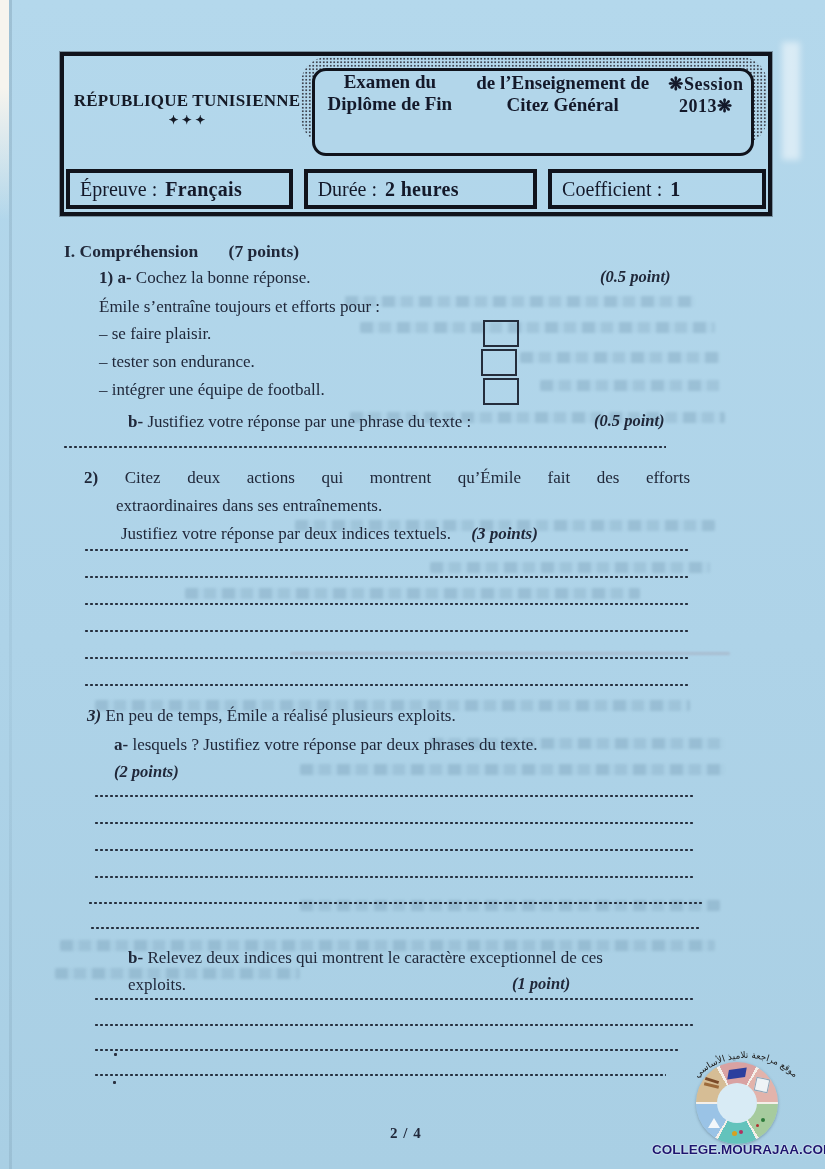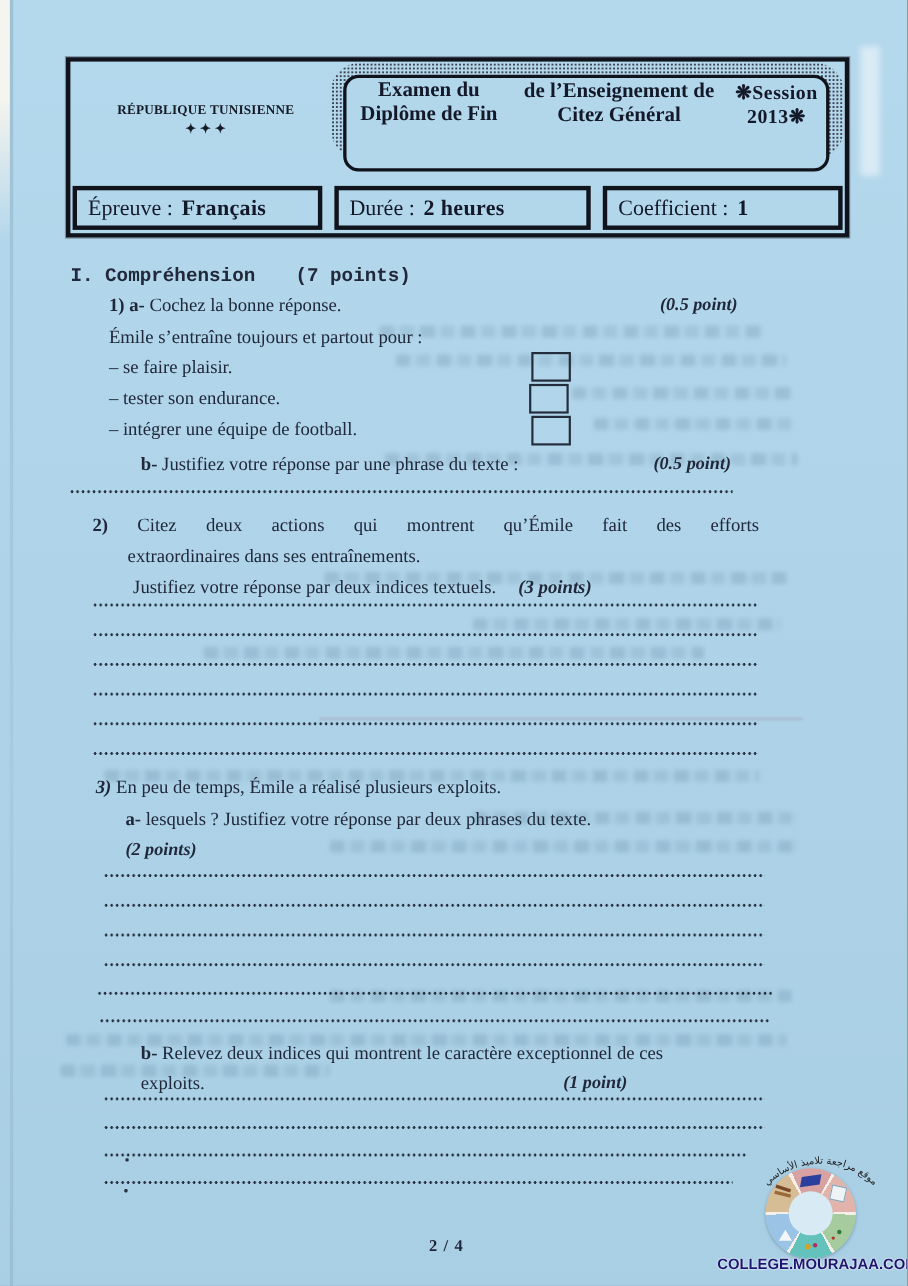--- a/index.html
+++ b/index.html
@@ -26,21 +26,21 @@
   
   .ghost{position:absolute;height:11px;border-radius:2px;opacity:.42;filter:blur(1.8px);
     background:repeating-linear-gradient(90deg,rgba(84,122,148,.55) 0 13px,rgba(84,122,148,.10) 13px 19px,rgba(84,122,148,.40) 19px 31px,rgba(84,122,148,.06) 31px 37px);}
   .ghost.thin{height:3px;filter:blur(1px);opacity:.35;background:rgba(150,110,120,.6);}
 
   
   .header-box{left:60px;top:52px;width:704px;height:156px;border:4px solid #10131c;
     box-shadow:0 0 0 1px rgba(16,19,28,.35);}
   .header-top{position:absolute;left:0;top:0;right:0;height:108px;display:flex;align-items:center;}
   .ministry{width:246px;text-align:center;font-weight:bold;letter-spacing:.2px;color:#151a26;}
-  .ministry .l1{font-size:12px;}
+  .ministry .l1{font-size:17px;}
   .ministry .stars{font-size:12px;margin:2px 0;}
   .ministry .l2{font-size:13.5px;}
   .title-wrap{position:relative;flex:1;margin:4px 14px 0 2px;height:88px;}
   .title-shadow{position:absolute;left:-11px;right:-13px;top:-11px;bottom:12px;border-radius:26px;
     background-image:radial-gradient(#3f4450 1px,transparent 1.35px);background-size:3.5px 3.5px;}
   .title-box{position:absolute;inset:0;border:3px solid #10131c;border-radius:14px;
     background:#b2d6ea;display:flex;flex-direction:row;justify-content:center;
     text-align:center;font-weight:bold;color:#14192a;}
   .title-box .t1{font-size:19px;}
   .title-box .t2{font-size:19px;margin-top:1px;}
@@ -143,32 +143,32 @@
         <span>Durée :</span>
         <span class="val">2 heures</span>
       </div>
       <div class="cell cell3">
         <span>Coefficient :</span>
         <span class="val">1</span>
       </div>
     </div>
   </div>
 
-  <div class="txt b" style="left:64px;top:240px;font-size:17.5px;font-family:Liberation Mono, monospace;">
+  <div class="txt b" style="left:64px;top:240px;font-size:17.5px;">
     <span>I. Compréhension</span>
     <span style="margin-left:26px;">(7 points)</span>
   </div>
 
   <div class="txt" style="left:99px;top:267px;">
     <span class="b">1) a-</span>
     <span>Cochez la bonne réponse.</span>
   </div>
   <div class="pts" style="left:600px;top:267px;">(0.5 point)</div>
 
-  <div class="txt" style="left:99px;top:296px;">Émile s’entraîne toujours et partout pour :</div>
+  <div class="txt" style="left:99px;top:296px;">Émile s’entraîne toujours et efforts pour :</div>
 
   <div class="txt" style="left:99px;top:323px;">– se faire plaisir.</div>
   <div class="txt" style="left:99px;top:351px;">– tester son endurance.</div>
   <div class="txt" style="left:99px;top:379px;">– intégrer une équipe de football.</div>
   <div class="checkbox" style="left:483px;top:320px;"></div>
   <div class="checkbox" style="left:481px;top:349px;"></div>
   <div class="checkbox" style="left:483px;top:378px;"></div>
 
   <div class="txt" style="left:128px;top:411px;">
     <span class="b">b-</span>

